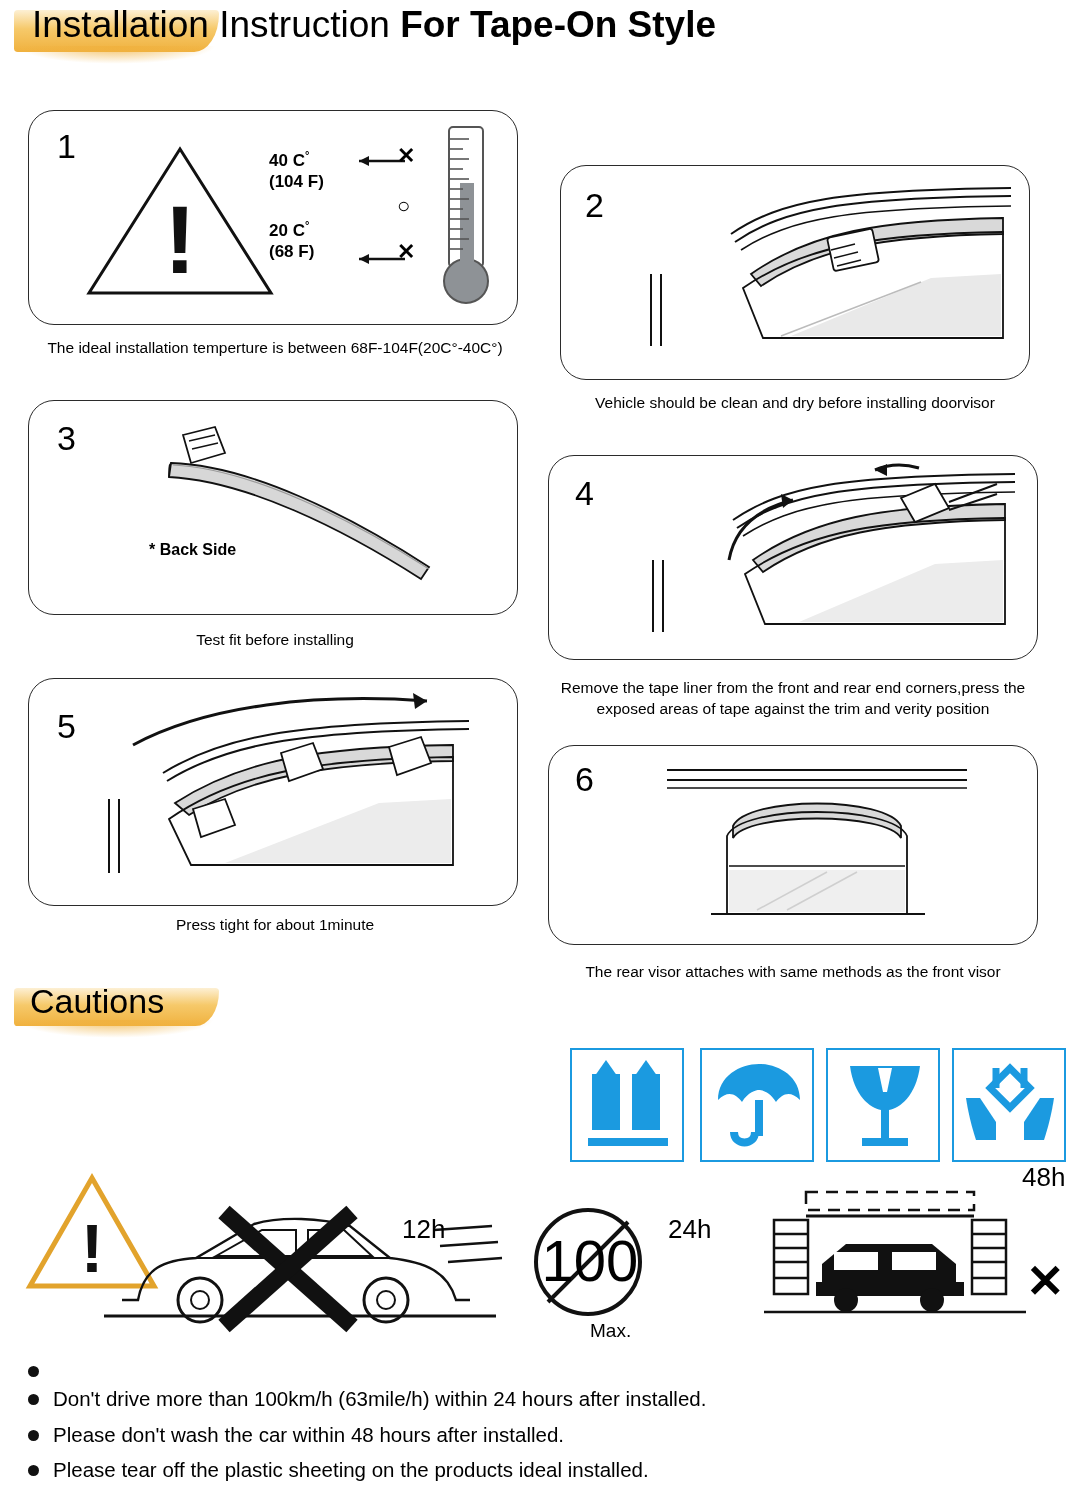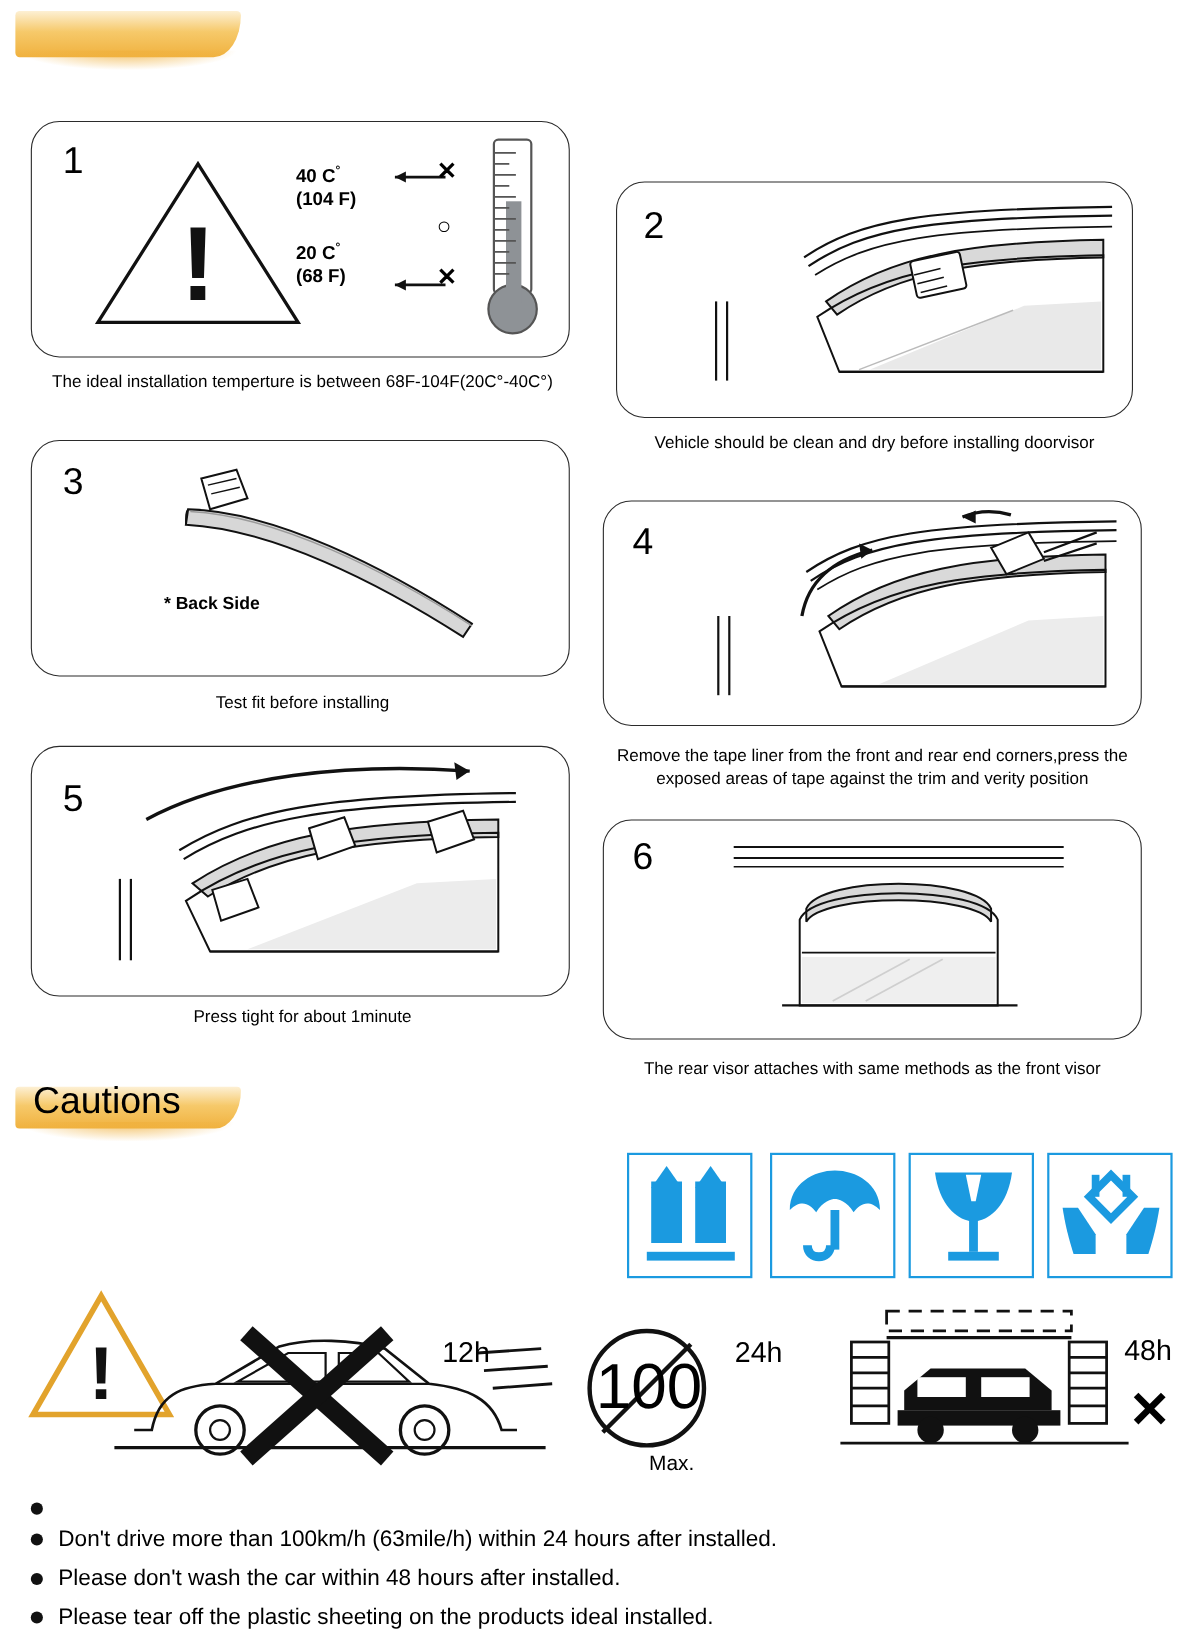--- a/index.html
+++ b/index.html
@@ -161,20 +161,23 @@
     font-size: 20.5px;
     line-height: 1.3;
   }
   svg { display:block; overflow: visible; }
 </style>
 </head>
 <body>
 
 <div class="title-wrap">
   <div class="title-swoosh"></div>
+  <div class="title-text">
+    <span>Installation Instruction </span><span class="bold">For Tape-On Style</span>
+  </div>
 </div>
 
 <div class="panel" style="left:28px; top:110px; width:490px; height:215px;">
   <div class="step-num" style="left:28px; top:18px;">1</div>
 
   <svg style="position:absolute;left:56px;top:30px;" width="190" height="160" viewBox="0 0 190 160">
     <polygon points="95,8 186,152 4,152" fill="#fff" stroke="#111" stroke-width="3"></polygon>
     <text x="95" y="132" text-anchor="middle" font-family="Liberation Sans, sans-serif" font-size="96" font-weight="bold" fill="#111">!</text>
   </svg>
 
@@ -435,21 +438,21 @@
   </g>
 
   <path d="M58,96 L58,78 L82,58 L168,58 L192,78 L192,96 Z" fill="#111"></path>
   <rect x="52" y="96" width="148" height="14" fill="#111"></rect>
   <circle cx="82" cy="114" r="12" fill="#111"></circle>
   <circle cx="168" cy="114" r="12" fill="#111"></circle>
   <rect x="70" y="66" width="44" height="18" fill="#fff"></rect>
   <rect x="128" y="66" width="44" height="18" fill="#fff"></rect>
   <line x1="0" y1="126" x2="262" y2="126" stroke="#111" stroke-width="2.5"></line>
 </svg>
-<div class="cfig-lbl" style="left:1022px; top:1212px;">48h</div>
+<div class="cfig-lbl" style="left:1022px; top:1162px;">48h</div>
 <div class="big-x" style="left:1026px; top:1258px;">✕</div>
 
 <div class="bullets">
   <div class="bullet-row">
     <div class="bullet-dot"></div>
   </div>
   <div class="bullet-row">
     <div class="bullet-dot"></div>
     <div class="bullet-text">Don't drive more than 100km/h (63mile/h) within 24 hours after installed.</div>
   </div>

